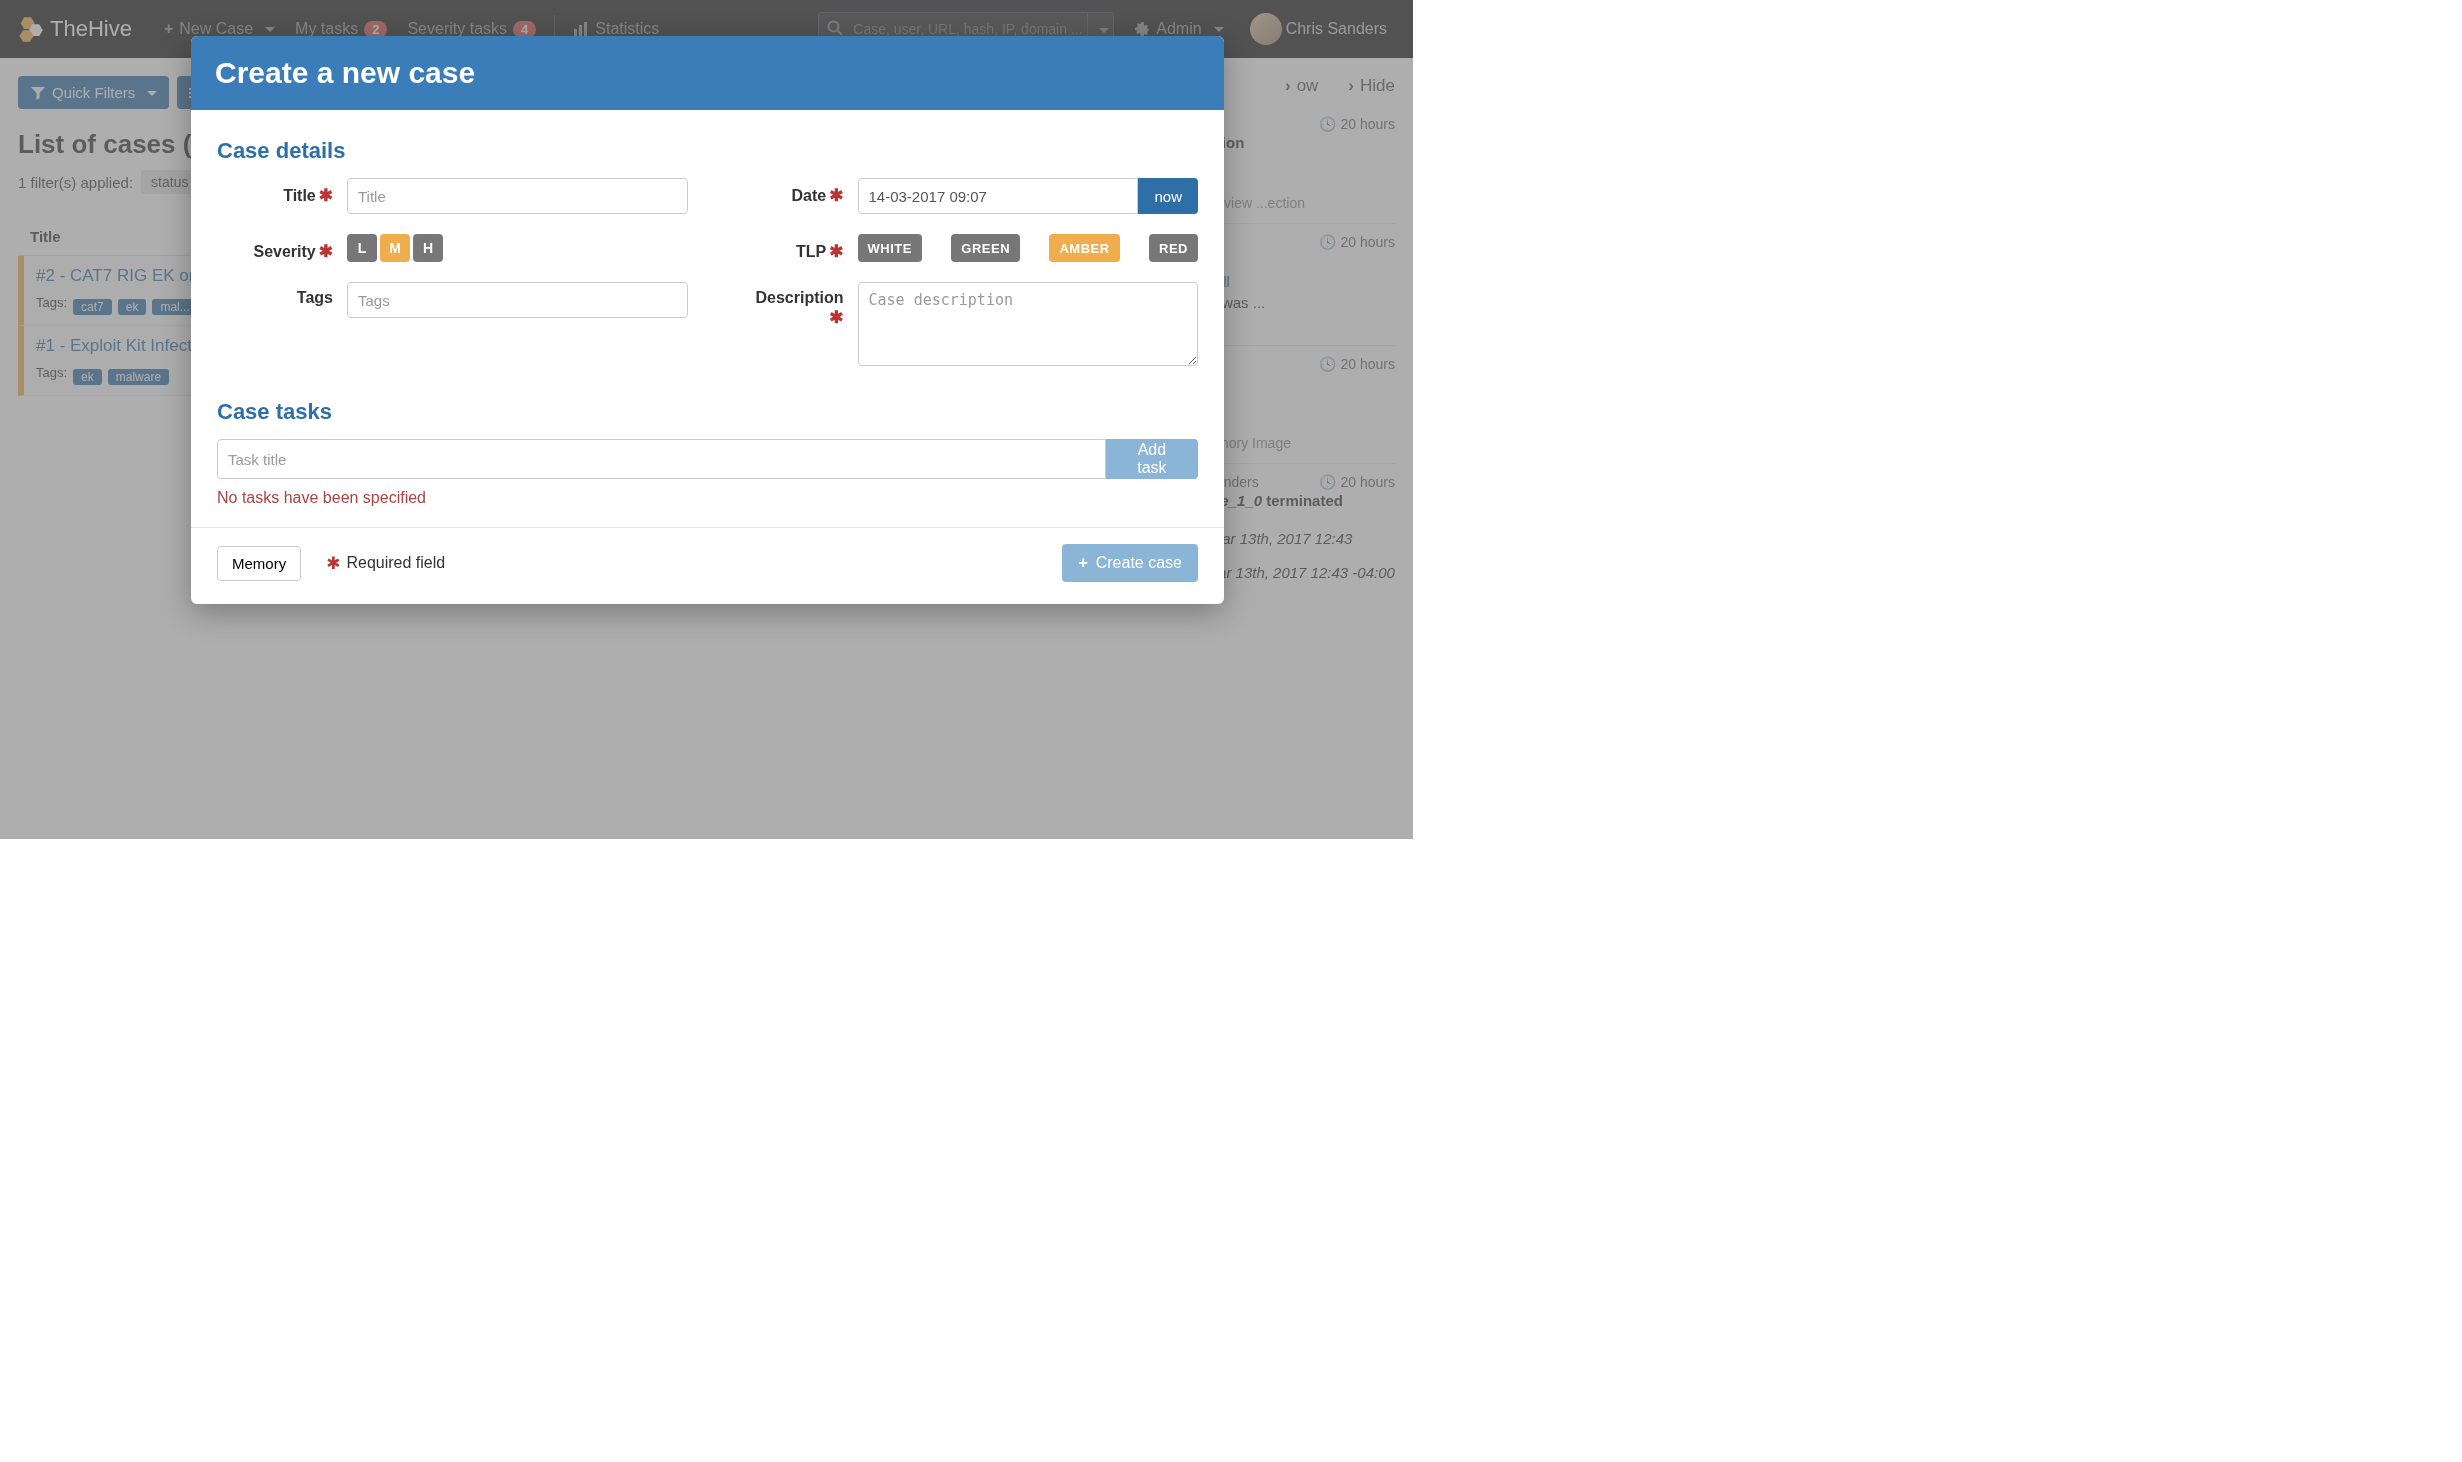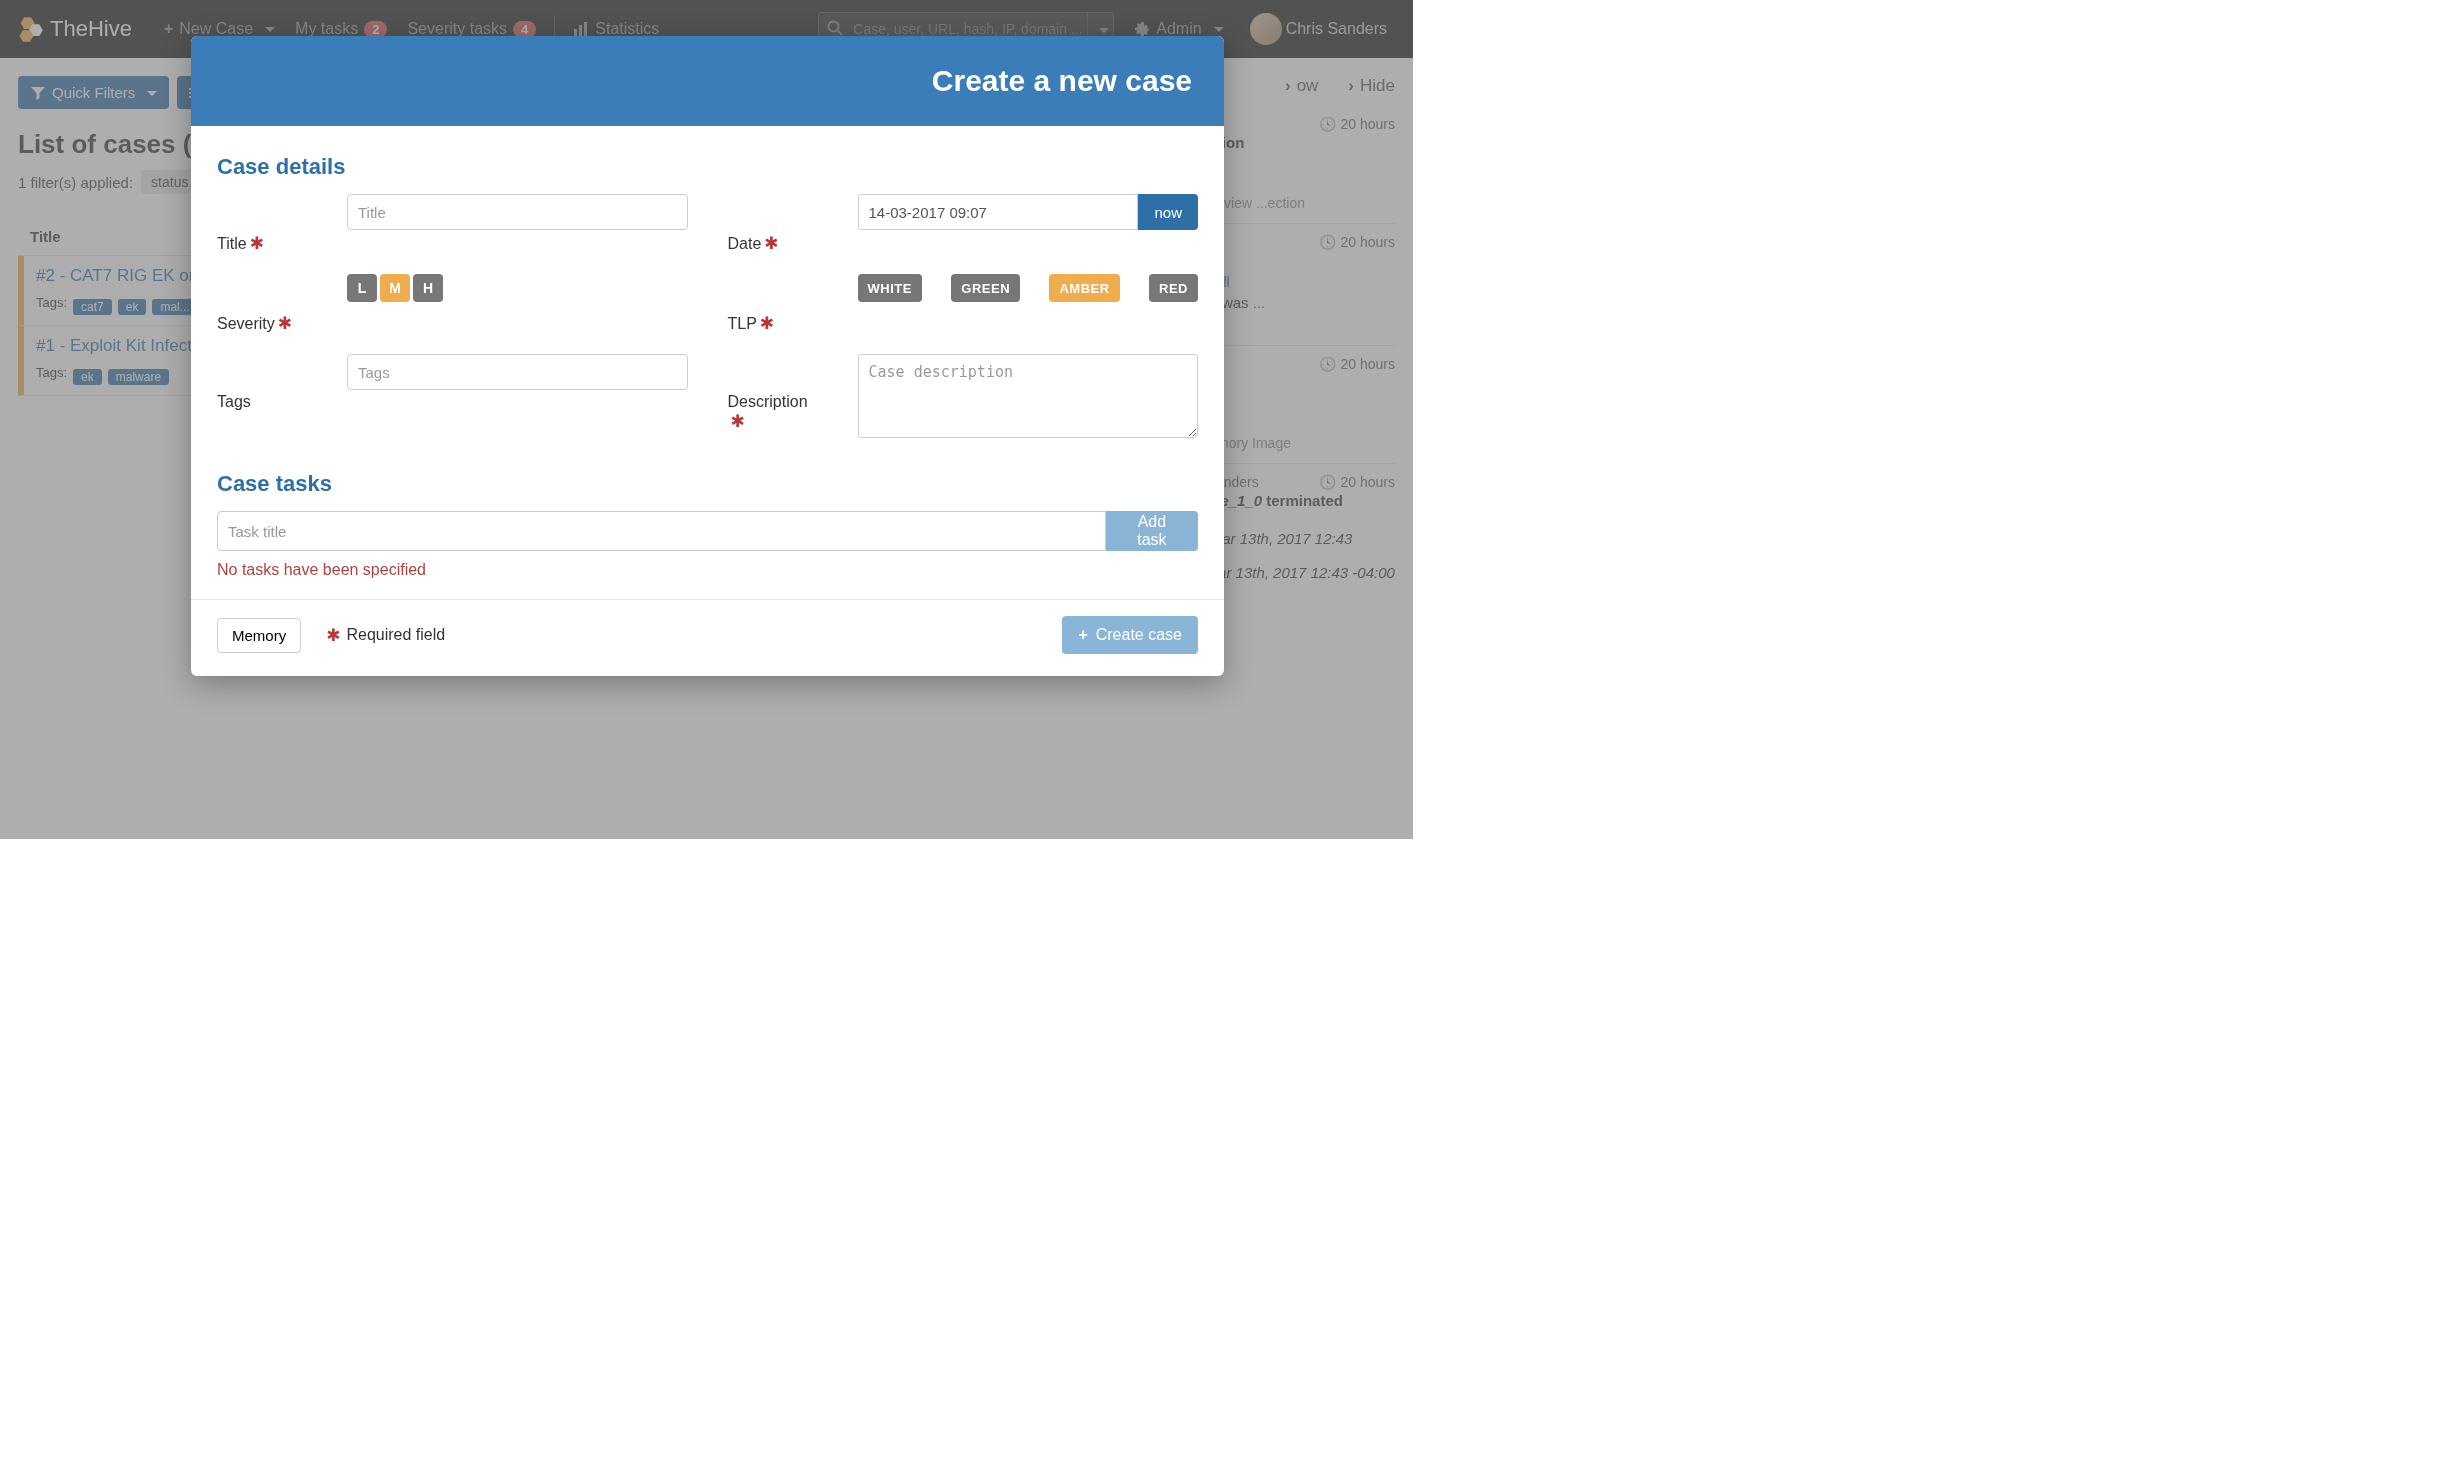--- a/index.html
+++ b/index.html
@@ -48,27 +48,27 @@
   .feed-sub a { color:#2f6fa7; font-size:14px; text-decoration:none; }
   .feed-body { color:#333; font-size:15px; margin-top:4px; }
   .feed-icons { color:#888; margin-top:6px; font-size:14px; }
   .feed-kv { color:#333; font-size:15px; }
   .feed-kv em { font-style:italic; }
 
   
   .overlay { position:absolute; inset:0; background:rgba(120,120,120,0.6); z-index:5; }
   .modal { position:absolute; top:36px; left:191px; width:1033px; background:#fff; border-radius:6px; box-shadow:0 8px 30px rgba(0,0,0,.3); overflow:hidden; }
   .modal-head { background:#3b7db8; color:#fff; padding:20px 24px; }
-  .modal-head h1 { margin:8px; font-size:30px; font-weight:700;text-align:right; }
+  .modal-head h1 { margin:0; font-size:30px; font-weight:700; }
   .modal-body { padding:18px 26px 0; }
   .section-h { color:#2f6fa7; font-size:22px; font-weight:600; margin:10px 0 14px; }
   .form-grid { display:flex; gap:40px; }
   .col { flex:1; }
   .form-row { display:flex; align-items:flex-start; margin-bottom:20px; }
-  .form-label { width:130px; text-align:left; padding-right:14px; padding-top:7px; font-size:16px; color:#333; font-weight:400;margin-top:32px; }
+  .form-label { width:130px; text-align:right; padding-right:14px; padding-top:7px; font-size:16px; color:#333; font-weight:700; }
   .req { color:#b33; font-size:17px; margin-left:3px; }
   .form-ctrl { flex:1; }
   .input { width:100%; height:36px; border:1px solid #ccc; border-radius:4px; padding:6px 10px; font-size:15px; color:#555; }
   .input::placeholder, .textarea::placeholder { color:#999; }
   .textarea { width:100%; height:84px; border:1px solid #ccc; border-radius:4px; padding:8px 10px; font-size:15px; resize:both; }
   .sev-group { display:flex; gap:3px; }
   .sev { background:#777; color:#fff; width:30px; height:28px; border-radius:4px; display:flex; align-items:center; justify-content:center; font-weight:700; font-size:14px; cursor:pointer; }
   .sev.active { background:#f0ad4e; }
   .tlp-group { display:flex; gap:6px;justify-content:space-between; }
   .tlp { background:#777; color:#fff; height:28px; padding:0 10px; border-radius:4px; display:flex; align-items:center; justify-content:center; font-weight:700; font-size:13px; cursor:pointer; letter-spacing:.5px; }

